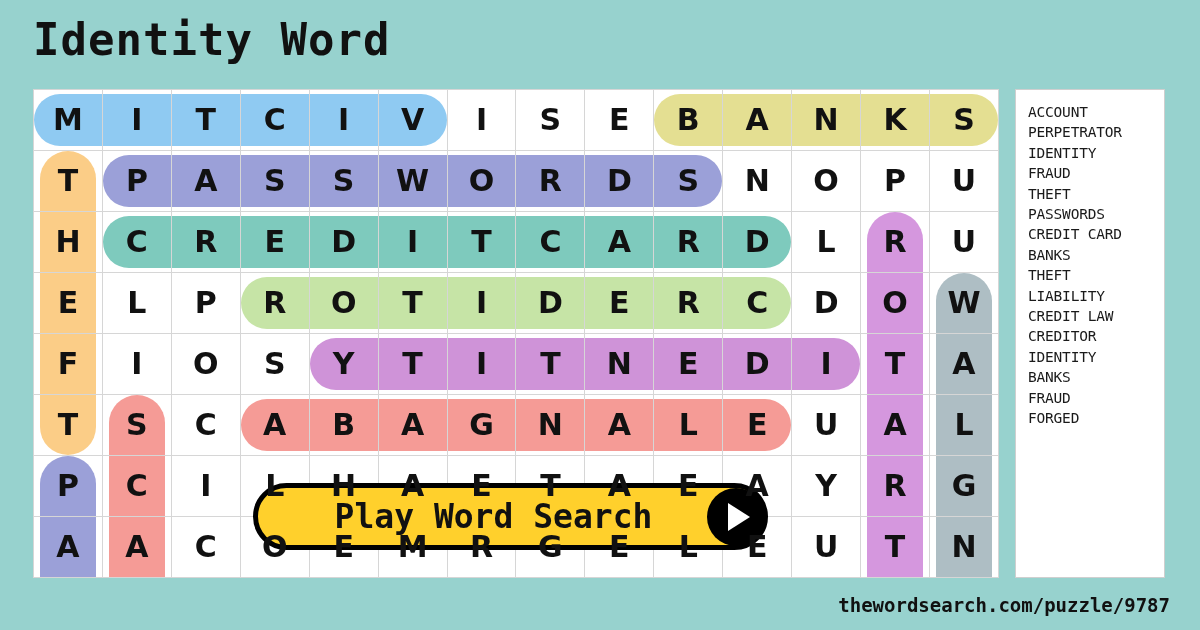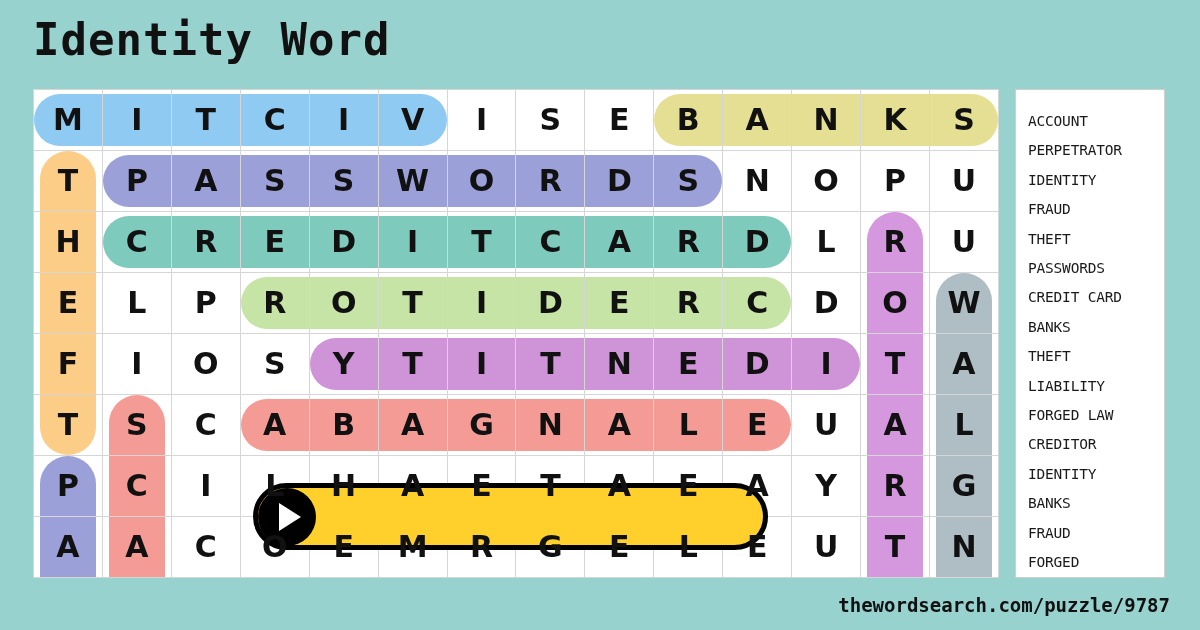--- a/index.html
+++ b/index.html
@@ -62,21 +62,20 @@
     background:#ffffff;
     border:1px solid #cfcfcf;
     box-sizing:border-box;
     padding:12px 0 0 12px;
   }
   .wl-item{
     font-family:"DejaVu Sans Mono",monospace;
     font-size:14.5px;color:#1a1a1a;
     line-height:20.4px;white-space:nowrap;
     letter-spacing:-0.2px;
-    margin-top:9px;
   }
   
   #play-button{
     position:absolute;left:253px;top:483px;
     width:515px;height:67px;
     background:#ffd02c;
     border:5px solid #000;
     border-radius:34px;
     box-sizing:border-box;
     display:flex;align-items:center;
@@ -549,27 +548,28 @@
     <div class="wl-item">ACCOUNT</div>
     <div class="wl-item">PERPETRATOR</div>
     <div class="wl-item">IDENTITY</div>
     <div class="wl-item">FRAUD</div>
     <div class="wl-item">THEFT</div>
     <div class="wl-item">PASSWORDS</div>
     <div class="wl-item">CREDIT CARD</div>
     <div class="wl-item">BANKS</div>
     <div class="wl-item">THEFT</div>
     <div class="wl-item">LIABILITY</div>
-    <div class="wl-item">FORGED LAW</div>
+    <div class="wl-item">CREDIT LAW</div>
     <div class="wl-item">CREDITOR</div>
     <div class="wl-item">IDENTITY</div>
     <div class="wl-item">BANKS</div>
     <div class="wl-item">FRAUD</div>
     <div class="wl-item">FORGED</div>
   </div>
 
 <div id="play-button">
+  <span id="play-label">Play Word Search</span>
   <span id="play-triangle-wrap">
     <span id="play-triangle"></span>
   </span>
 </div>
 
 <div id="footer-url">thewordsearch.com/puzzle/9787</div>
 
 </body></html>

